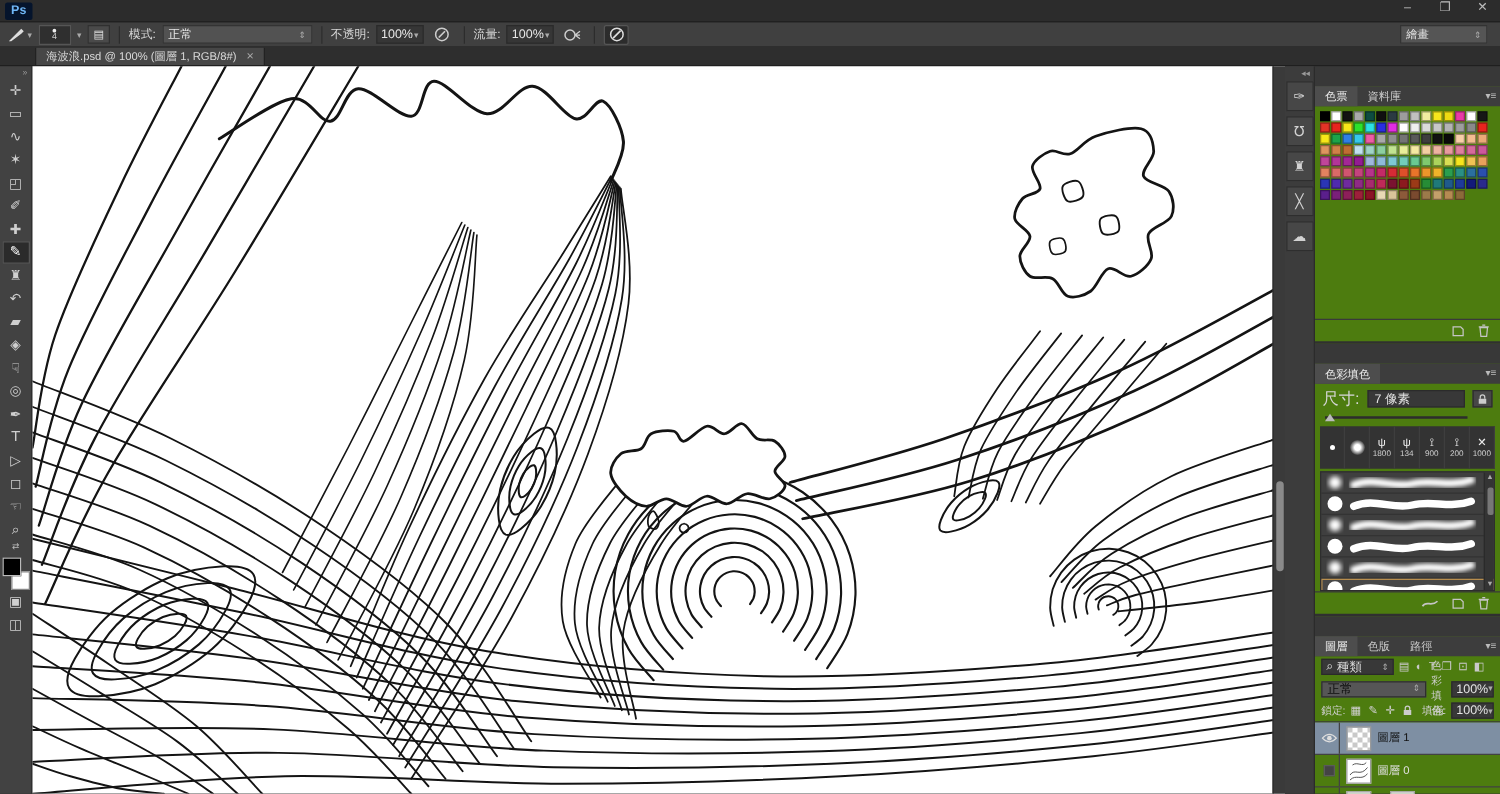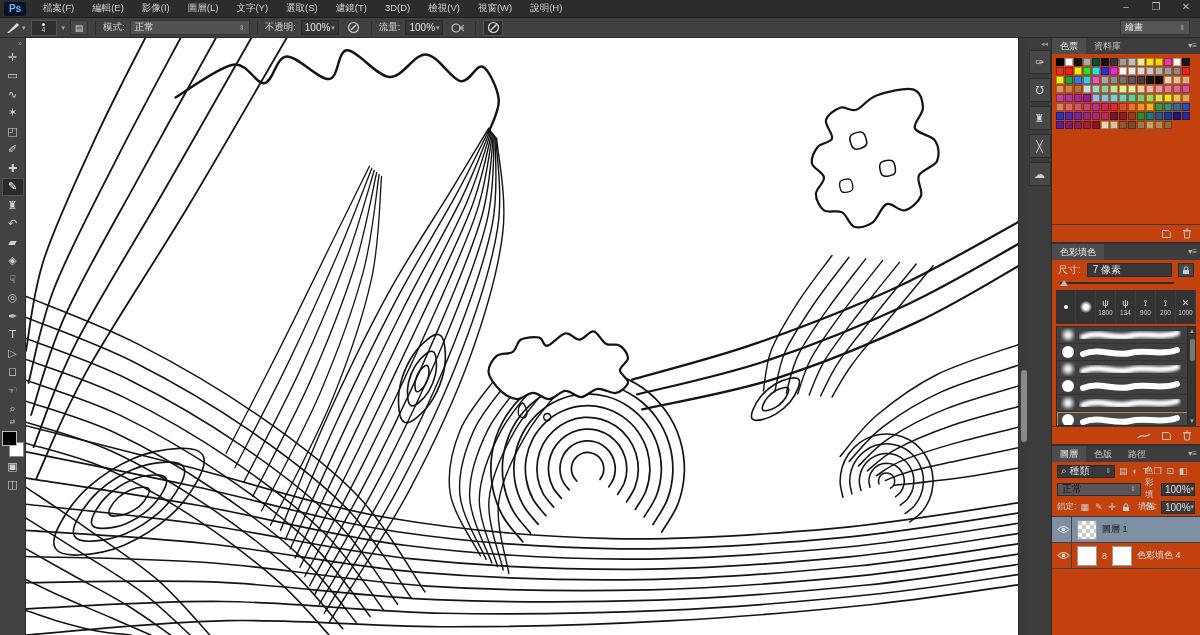--- a/index.html
+++ b/index.html
@@ -69,35 +69,35 @@
 
   
   .dock { width:172px; display:flex; background:#383838; }
   .dock-strip { width:24px; background:#3c3c3c; border-right:1px solid #2b2b2b; display:flex;
     flex-direction:column; align-items:center; }
   .strip-expand { font-size:7px; color:#999; align-self:flex-end; margin:2px 3px 2px 0; }
   .strip-icon { width:22px; height:24px; margin-bottom:4px; background:#474747; border:1px solid #2e2e2e;
     display:flex; align-items:center; justify-content:center; color:#d2d2d2; font-size:11px;
     font-family:"DejaVu Sans",sans-serif; }
   .panel-col { flex:1; display:flex; flex-direction:column; min-height:0; }
-  .panel { background:#c2410c; border-bottom:2px solid #303030; display:flex; flex-direction:column; }
+  .panel { background:#4d7c0f; border-bottom:2px solid #303030; display:flex; flex-direction:column;margin-top:16px; }
   .panel-tabs { height:16px; background:#3d3d3d; display:flex; align-items:flex-end; position:relative; }
   .panel-tab { height:16px; padding:0 8px; display:flex; align-items:center; font-size:9px; color:#c9c9c9; }
   .panel-tab.active { background:#4d4d4d; color:#ececec; }
   .panel-menu { position:absolute; right:3px; top:3px; font-size:8px; color:#bbb; }
 
   
   .swatch-grid { padding:4px 4px 0 4px; display:flex; flex-wrap:wrap; gap:1px; align-content:flex-start; }
   .swatch { width:8px; height:8px; border:0.5px solid rgba(0,0,0,.35); }
   .panel-bottom { margin-top:auto; height:18px; border-top:1px solid #3a3a3a; display:flex;
     align-items:center; justify-content:flex-end; gap:10px; padding:0 8px; color:#c5c5c5; }
 
   
   .bp-row { display:flex; align-items:center; gap:6px; padding:3px 6px 1px 6px; }
-  .bp-label { font-size:10px; color:#d5d5d5; }
+  .bp-label { font-size:13px; color:#d5d5d5; }
   .bp-sizebox { flex:1; height:14px; background:#383838; border:1px solid #2b2b2b; display:flex;
     align-items:center; padding:0 5px; color:#e5e5e5; }
   .bp-lockbtn { width:16px; height:14px; background:#474747; border:1px solid #2d2d2d; display:flex;
     align-items:center; justify-content:center; font-size:8px; color:#ccc; }
   .bp-slider { height:10px; position:relative; margin:0 8px; }
   .bp-slider .track { position:absolute; left:0; right:18px; top:4px; height:1.5px; background:#2d2d2d; }
   .bp-slider .knob { position:absolute; left:0; top:2px; width:0; height:0;
     border-left:4px solid transparent; border-right:4px solid transparent; border-bottom:6px solid #bbb; }
   .bp-tips { height:34px; background:#333; margin:2px 4px; display:flex; }
   .bp-tip { flex:1; display:flex; flex-direction:column; align-items:center; justify-content:center;
@@ -146,33 +146,20 @@
 
   .icon-svg { display:block; }
 </style>
 </head>
 <body>
 
 <div class="app">
 
   <header class="menubar">
     <div class="ps-logo">Ps</div>
-    <nav id="menu-items" style="display:flex">
-        <span class="menu-item">檔案(F)</span>
-        <span class="menu-item">編輯(E)</span>
-        <span class="menu-item">影像(I)</span>
-        <span class="menu-item">圖層(L)</span>
-        <span class="menu-item">文字(Y)</span>
-        <span class="menu-item">選取(S)</span>
-        <span class="menu-item">濾鏡(T)</span>
-        <span class="menu-item">3D(D)</span>
-        <span class="menu-item">檢視(V)</span>
-        <span class="menu-item">視窗(W)</span>
-        <span class="menu-item">說明(H)</span>
-      </nav>
     <div class="win-controls">
       <span class="win-btn">–</span>
       <span class="win-btn">❐</span>
       <span class="win-btn">✕</span>
     </div>
   </header>
 
   <div class="optionsbar">
     <span class="ob-toolchip">
       <svg class="icon-svg" width="14" height="12" viewBox="0 0 14 12">
@@ -222,20 +209,26 @@
           <circle cx="6.5" cy="6.5" r="5" fill="none" stroke="#ddd" stroke-width="1.2"></circle>
           <path d="M3.5 9.5 L9.5 3.5" stroke="#ddd" stroke-width="1.4"></path>
         </svg>
     </span>
     <div class="workspace">
       <span>繪畫</span>
       <span class="ob-caret">⇕</span>
     </div>
   </div>
 
+  <div class="tabbar">
+    <div class="doc-tab">
+      <span>海波浪.psd @ 100% (圖層 1, RGB/8#)</span>
+      <span class="close">×</span>
+    </div>
+  </div>
 
   <div class="main">
 
     <div class="toolbar">
       <span class="tb-chevron">»</span>
       <div id="tools">
           <div class="tool">✛</div>
           <div class="tool">▭</div>
           <div class="tool">∿</div>
           <div class="tool">✶</div>
@@ -741,20 +734,31 @@
                   <svg class="icon-svg" width="13" height="9" viewBox="0 0 14 9">
                     <path d="M1 4.5 Q7 -1.8 13 4.5 Q7 10.8 1 4.5 Z" fill="none" stroke="#ddd" stroke-width="1.1"></path>
                     <circle cx="7" cy="4.5" r="2" fill="#ddd"></circle>
                   </svg>
                 </span>
                 <span class="layer-thumb checker"></span>
                 <span class="layer-name">圖層 1</span>
               </div>
               <div class="layer-row">
                 <span class="eye-box">
+                  <span class="eye-empty"></span>
+                </span>
+                <span class="layer-thumb">
+                  <svg class="icon-svg" width="18" height="18" viewBox="0 0 18 18">
+                    <path d="M2 12 C6 6 10 14 16 6 M2 16 C7 11 11 17 16 11 M4 4 C8 1 12 6 15 2" fill="none" stroke="#555" stroke-width="0.8"></path>
+                  </svg>
+                </span>
+                <span class="layer-name">圖層 0</span>
+              </div>
+              <div class="layer-row">
+                <span class="eye-box">
                   <svg class="icon-svg" width="13" height="9" viewBox="0 0 14 9">
                     <path d="M1 4.5 Q7 -1.8 13 4.5 Q7 10.8 1 4.5 Z" fill="none" stroke="#ddd" stroke-width="1.1"></path>
                     <circle cx="7" cy="4.5" r="2" fill="#ddd"></circle>
                   </svg>
                 </span>
                 <span class="layer-thumb"></span>
                 <span class="mask-link">8</span>
                 <span class="mask-thumb"></span>
                 <span class="layer-name">色彩填色 4</span>
               </div>

